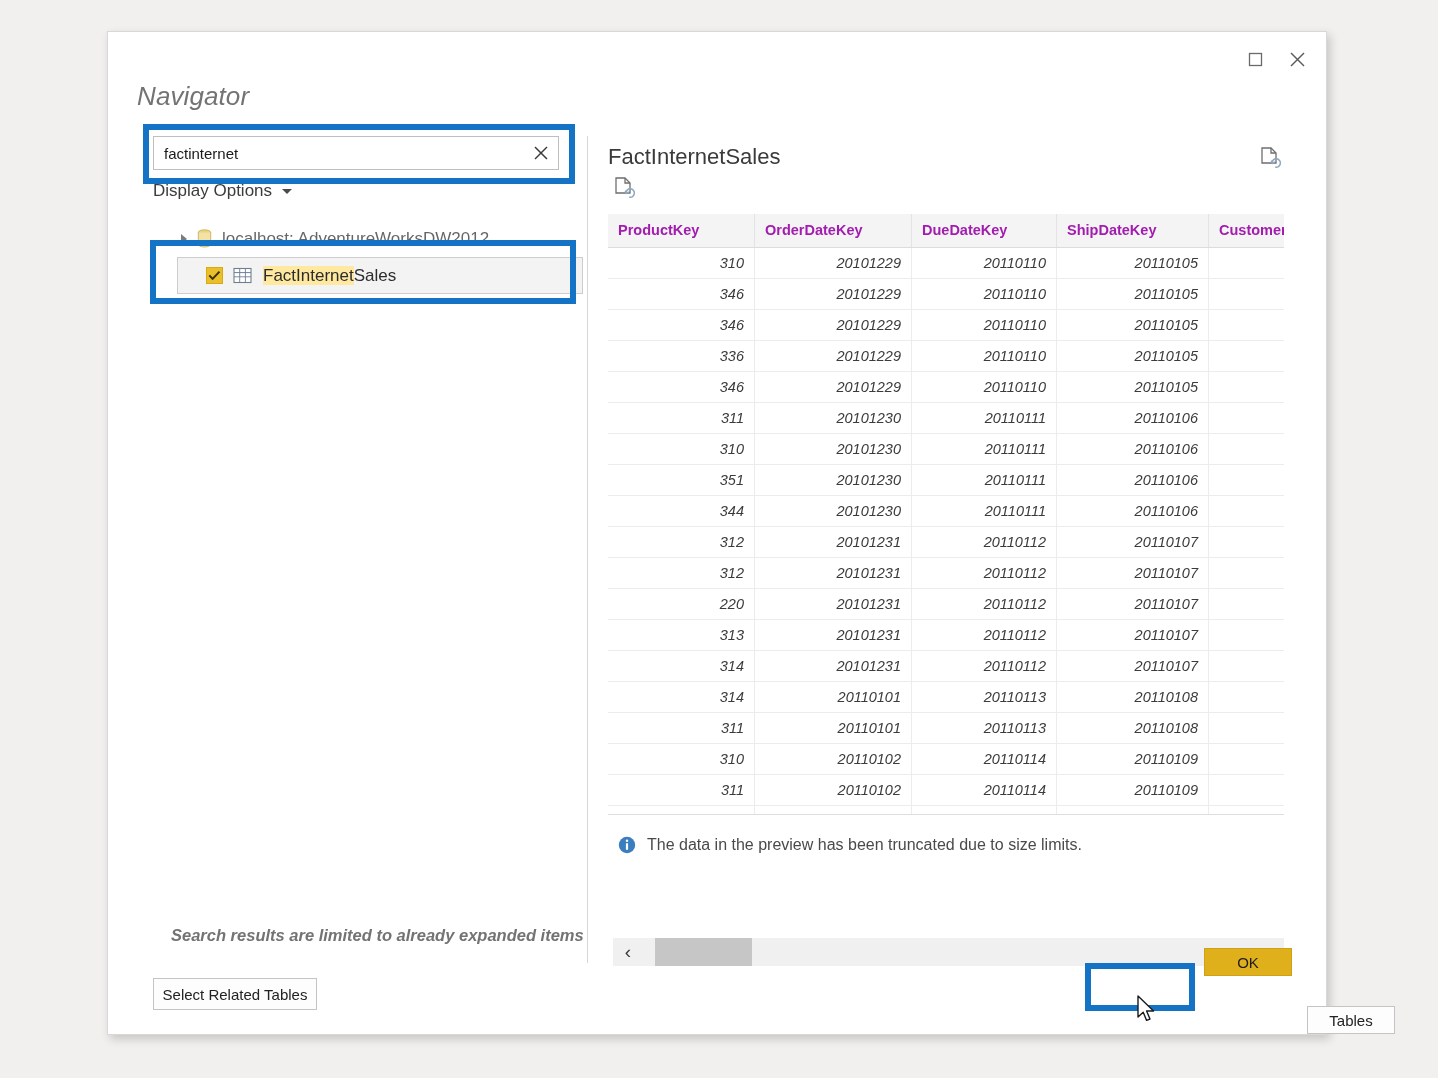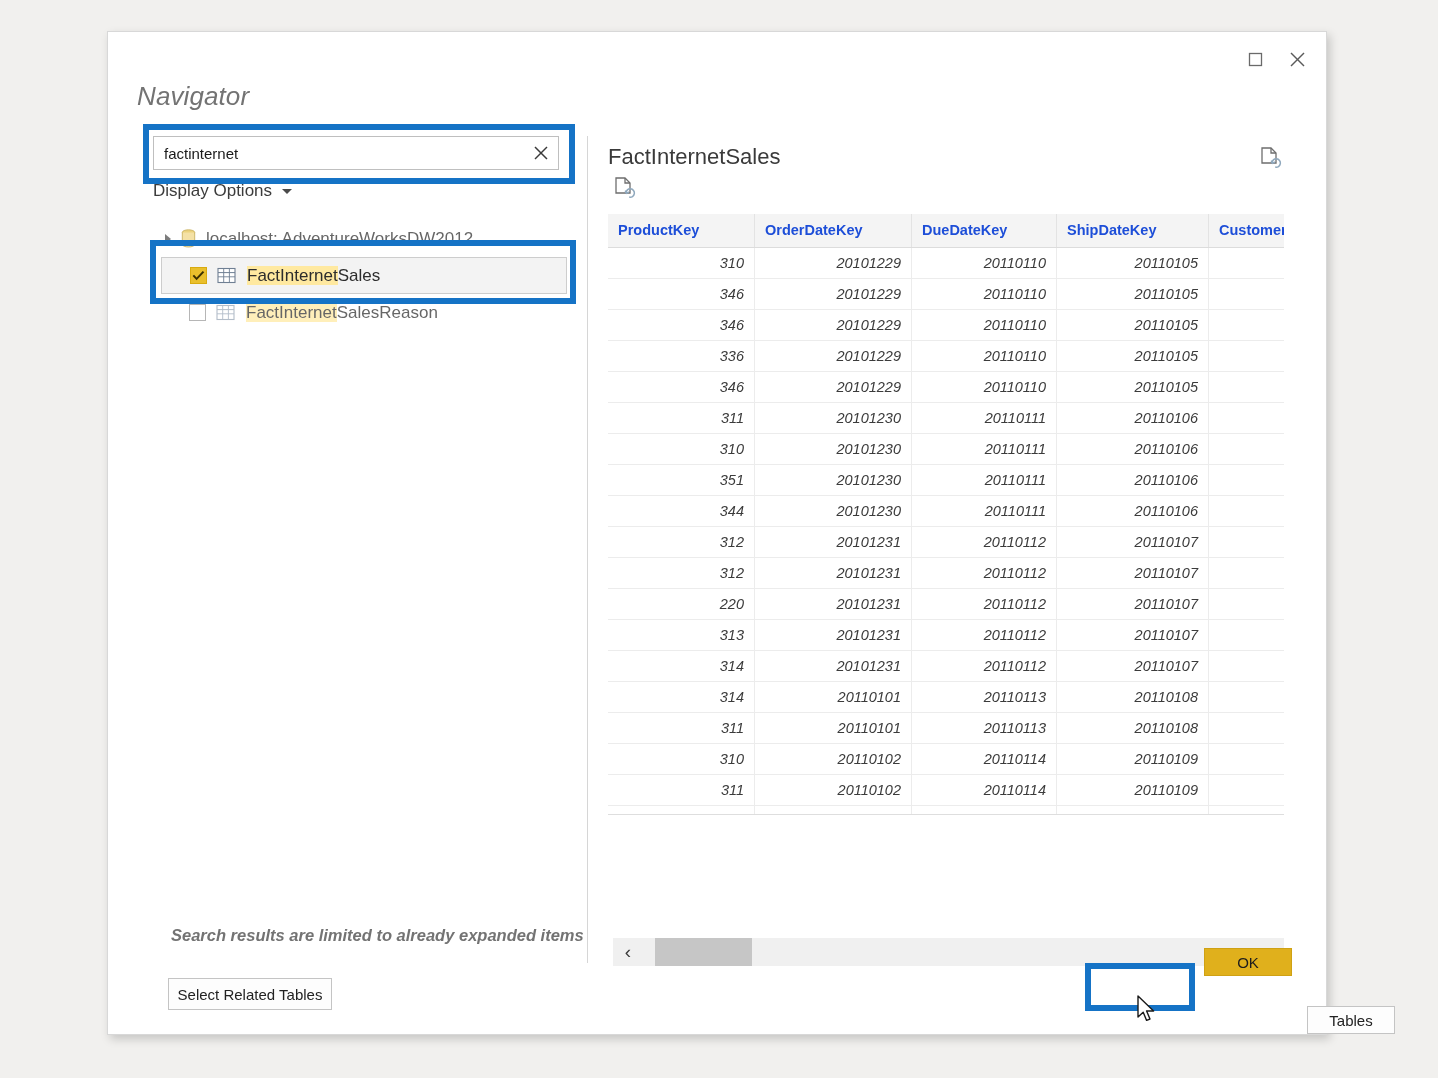--- a/index.html
+++ b/index.html
@@ -135,21 +135,21 @@
     right: -6px;
     top: 40px;
     width: 24px;
     height: 26px;
     cursor: default;
   }
 
   
   .tree {
     position: absolute;
-    left: 0;
+    left: 16px;
     top: 84px;
     width: 420px;
   }
   .tree-row {
     display: flex;
     align-items: center;
     height: 37px;
     font-size: 17px;
     color: #2c2c2c;
     box-sizing: border-box;
@@ -259,21 +259,21 @@
   }
   table.grid {
     border-collapse: collapse;
     width: 730px;
     table-layout: fixed;
   }
   table.grid th {
     background: #f4f4f4;
     font-size: 14.5px;
     font-weight: bold;
-    color: #1d4ed8;
+    color: #a21caf;
     text-align: left;
     padding: 8px 10px 9px 10px;
     border-right: 1px solid #e3e3e3;
     border-bottom: 1px solid #dcdcdc;
     white-space: nowrap;
     overflow: hidden;
   }
   table.grid td {
     font-size: 14.5px;
     font-style: italic;
@@ -349,21 +349,21 @@
     border: 1px solid #c4c4c4;
     background: #fdfdfd;
     font-size: 15px;
     color: #222;
     font-family: "Liberation Sans", sans-serif;
     cursor: default;
     box-sizing: border-box;
   }
   .btn-related {
     position: absolute;
-    left: 60px;
+    left: 45px;
     top: 946px;
     width: 164px;
     height: 32px;
   }
   .btn-ok {
     position: absolute;
     left: 1096px;
     top: 916px;
     width: 88px;
     height: 28px;
@@ -456,31 +456,20 @@
         <svg class="tbl-icon" viewBox="0 0 19 17">
           <rect x="1" y="1.5" width="17" height="14" fill="#ffffff" stroke="#6f7f93" stroke-width="1.1"></rect>
           <line x1="1" y1="5.6" x2="18" y2="5.6" stroke="#6f7f93" stroke-width="1"></line>
           <line x1="1" y1="9.8" x2="18" y2="9.8" stroke="#6f7f93" stroke-width="0.9"></line>
           <line x1="6.7" y1="1.5" x2="6.7" y2="15.5" stroke="#6f7f93" stroke-width="0.9"></line>
           <line x1="12.4" y1="1.5" x2="12.4" y2="15.5" stroke="#6f7f93" stroke-width="0.9"></line>
         </svg>
         <span><span class="hit">FactInternet</span><span>Sales</span></span>
       </div>
 
-      <div class="tree-row child faded">
-        <span class="chk"></span>
-        <svg class="tbl-icon" viewBox="0 0 19 17">
-          <rect x="1" y="1.5" width="17" height="14" fill="#ffffff" stroke="#96a4b5" stroke-width="1.1"></rect>
-          <line x1="1" y1="5.6" x2="18" y2="5.6" stroke="#96a4b5" stroke-width="1"></line>
-          <line x1="1" y1="9.8" x2="18" y2="9.8" stroke="#96a4b5" stroke-width="0.9"></line>
-          <line x1="6.7" y1="1.5" x2="6.7" y2="15.5" stroke="#96a4b5" stroke-width="0.9"></line>
-          <line x1="12.4" y1="1.5" x2="12.4" y2="15.5" stroke="#96a4b5" stroke-width="0.9"></line>
-        </svg>
-        <span><span class="hit">FactInternet</span><span>SalesReason</span></span>
-      </div>
 
     </div>
 
     <div class="search-note">Search results are limited to already expanded items</div>
   </div>
 
   <div class="v-divider"></div>
 
   <div class="right-pane">
 
@@ -638,20 +627,28 @@
               <td class="col-a">314</td>
               <td class="col-b">20110102</td>
               <td class="col-c">20110114</td>
               <td class="col-d">20110109</td>
               <td class="col-e">16483</td>
             </tr>
           </tbody>
       </table>
     </div>
 
+    <div class="truncate-note">
+      <svg class="info-icon" viewBox="0 0 18 18">
+        <circle cx="9" cy="9" r="8.2" fill="#3a7ebf"></circle>
+        <circle cx="9" cy="4.7" r="1.25" fill="#ffffff"></circle>
+        <rect x="7.9" y="7.2" width="2.2" height="6.6" rx="0.4" fill="#ffffff"></rect>
+      </svg>
+      <span>The data in the preview has been truncated due to size limits.</span>
+    </div>
 
     <div class="hscroll">
       <div class="hs-arrow">‹</div>
       <div class="hs-track">
         <div class="hs-thumb"></div>
       </div>
       <div class="hs-arrow">›</div>
     </div>
   </div>
 

